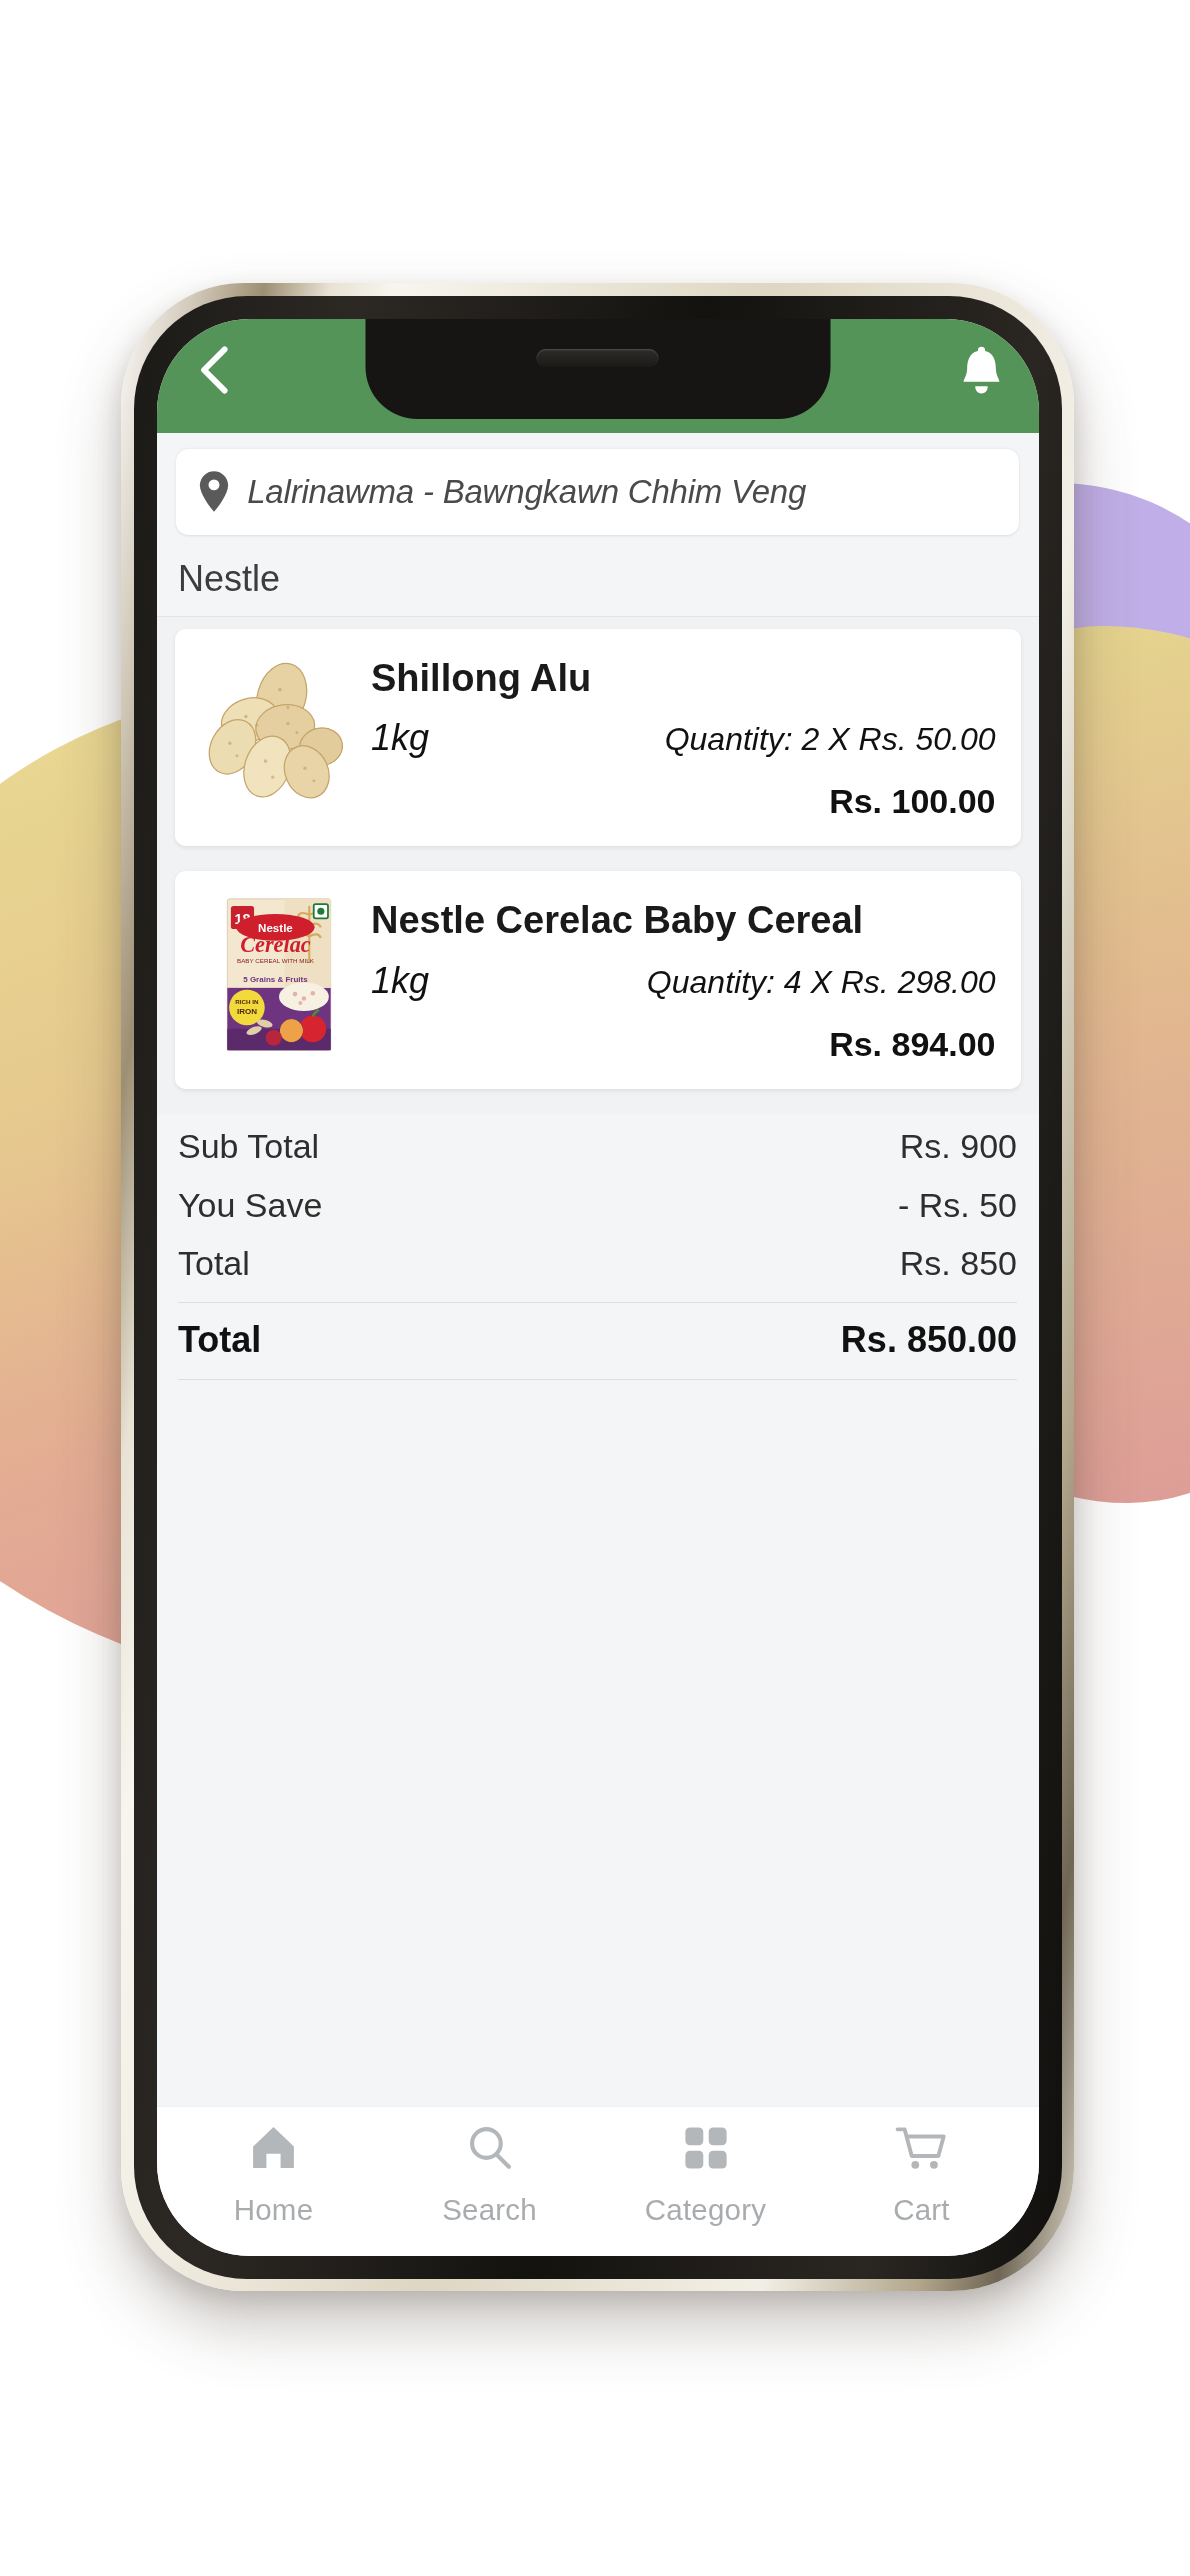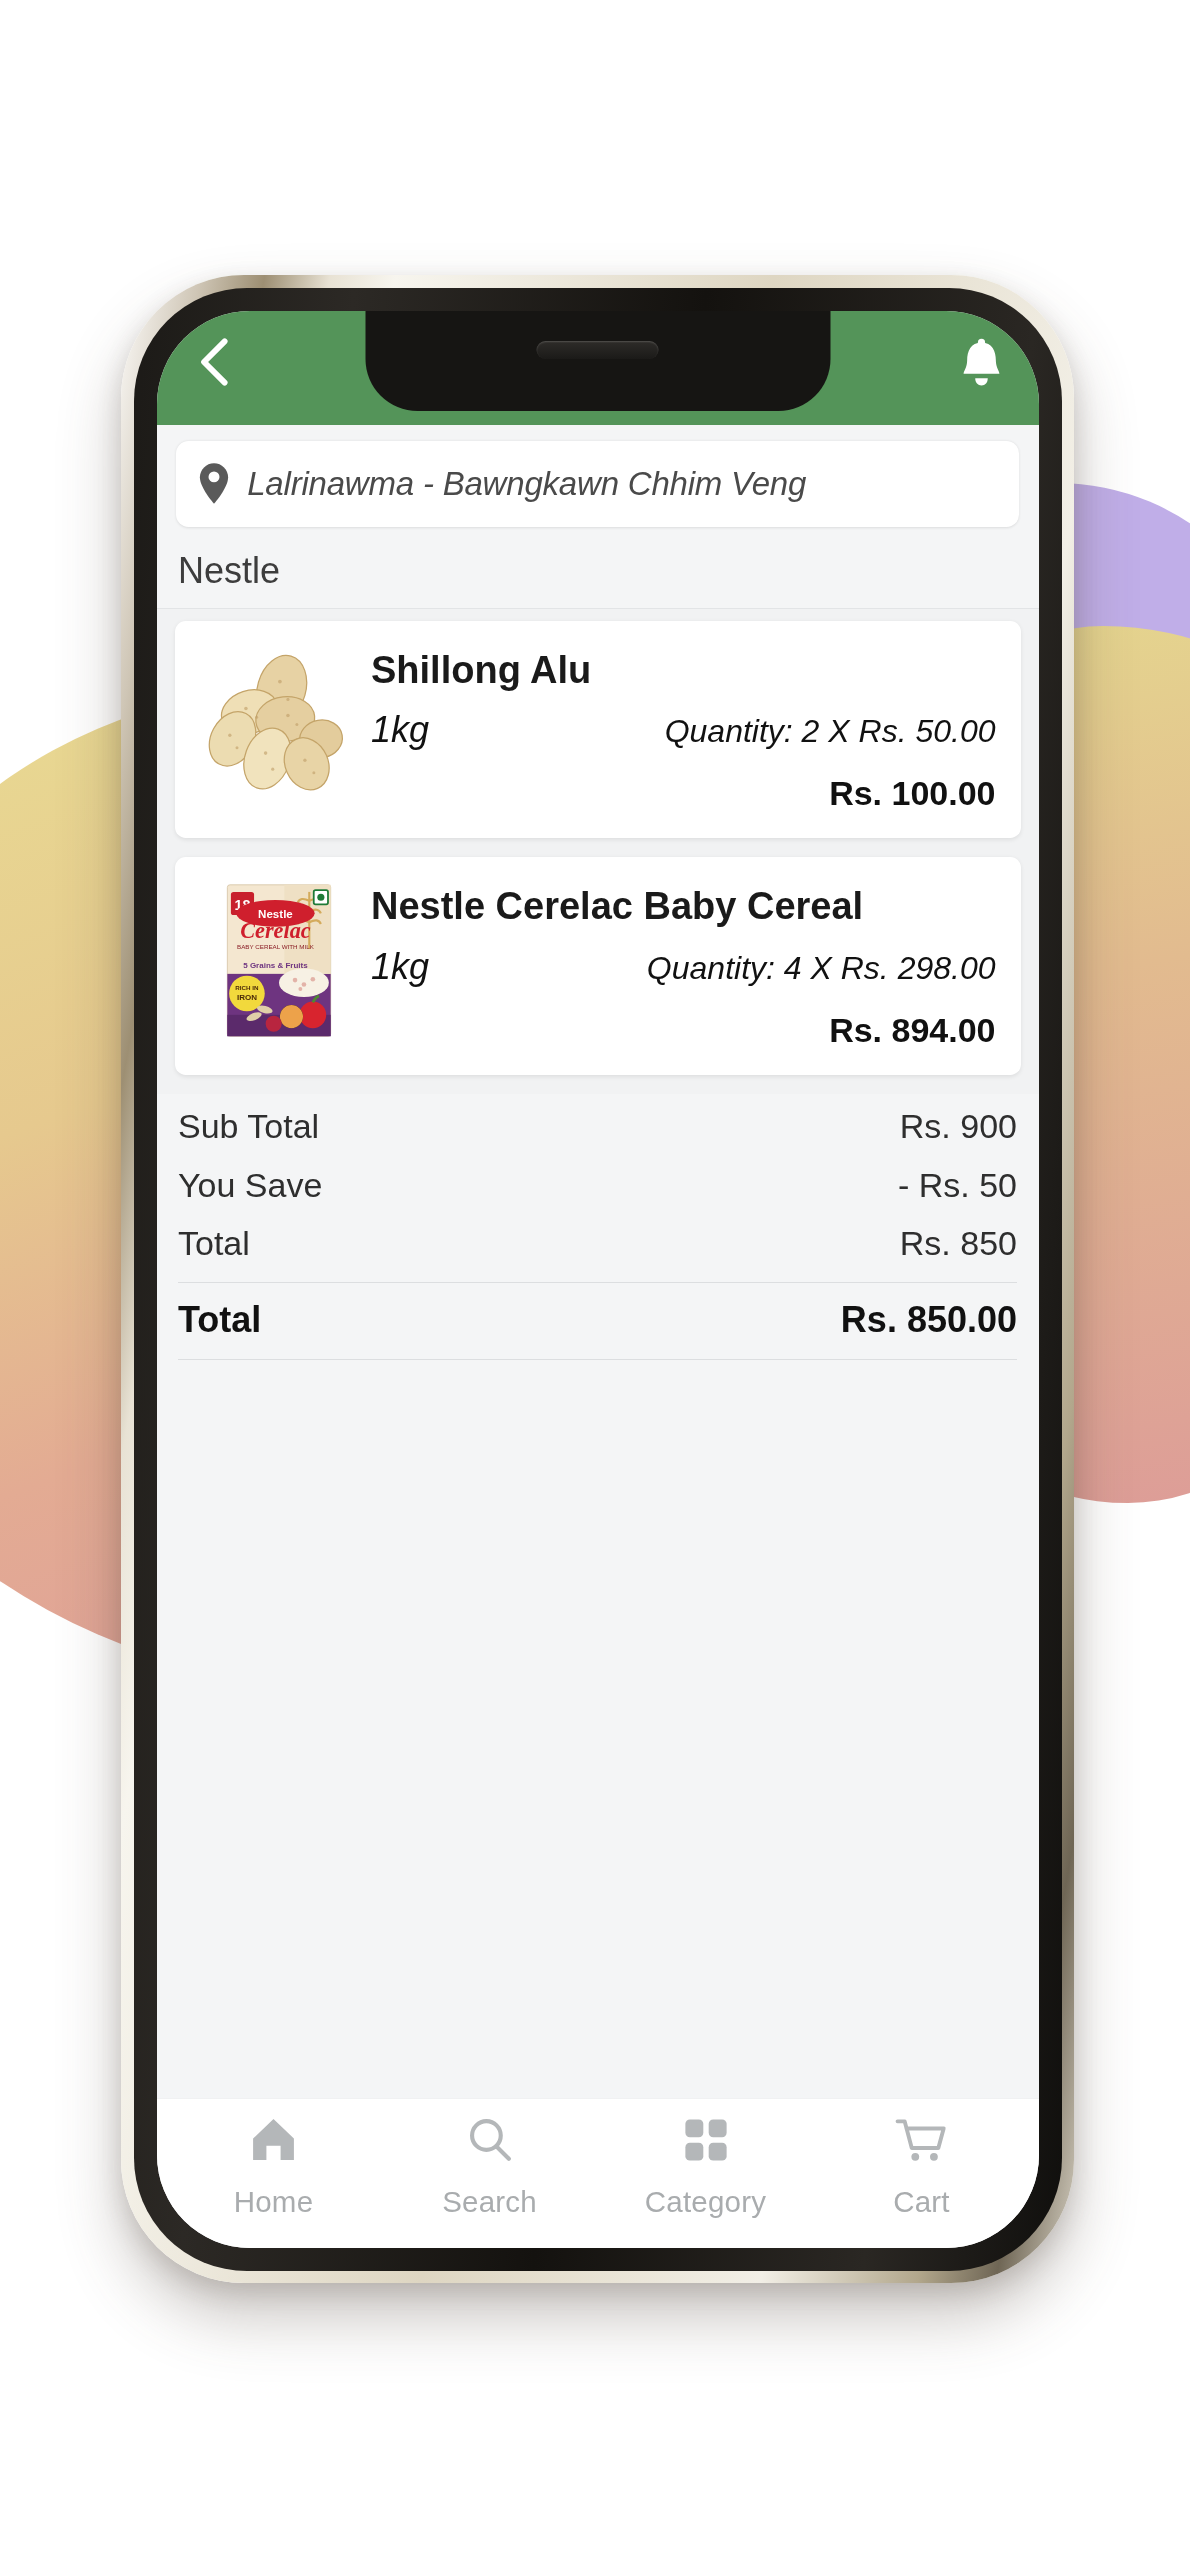--- a/index.html
+++ b/index.html
@@ -29,21 +29,21 @@
   .blob-warm-r{
     width:626px;height:877px;
     right:-250px;top:626px;
     background:linear-gradient(170deg,#e5d78e 0%,#e2bb8f 40%,#dd9b98 100%);
     border-radius:46% 54% 50% 50% / 56% 42% 58% 44%;
   }
 
   
   #phone{
     position:absolute;
-    left:121px;top:275px;
+    left:121px;top:283px;
     width:953px;height:2008px;
     border-radius:123px;
     background:
       linear-gradient(100deg,#fdfcfa 0%,#cfc6b6 6%,#9d8f73 11%,#e8e2d4 16%,#f7f5ee 21%,
                       #ded6c2 50%,#f2efe6 76%,#b2a78c 88%,#6f6655 94%,#d8d2c4 100%);
     box-shadow:0 34px 63px rgba(80,66,55,.30), 0 9px 23px rgba(80,66,55,.18);
   }
   #phone-inner{
     position:absolute;
     left:12.5px;top:12.5px;right:12.5px;bottom:12.5px;
@@ -122,21 +122,21 @@
   }
   #items-label{font-size:36px;color:#3d3d3d;}
 
   
   #items-list{background:#f1f2f3;padding:12.5px 18px 0 18px;}
   .item-card{
     background:#ffffff;
     border-radius:10.7px;
     box-shadow:0 1.8px 4.5px rgba(0,0,0,.08);
     padding:23px 25px 25px 25px;
-    margin-bottom:19px;
+    margin-bottom:25px;
     display:flex;
     align-items:flex-start;
   }
   .item-thumb{
     width:159px;height:161px;
     flex:0 0 auto;
     display:flex;align-items:center;justify-content:center;
     margin-right:12.5px;
   }
   .item-body{flex:1 1 auto;min-width:0;padding-top:5.4px;}

